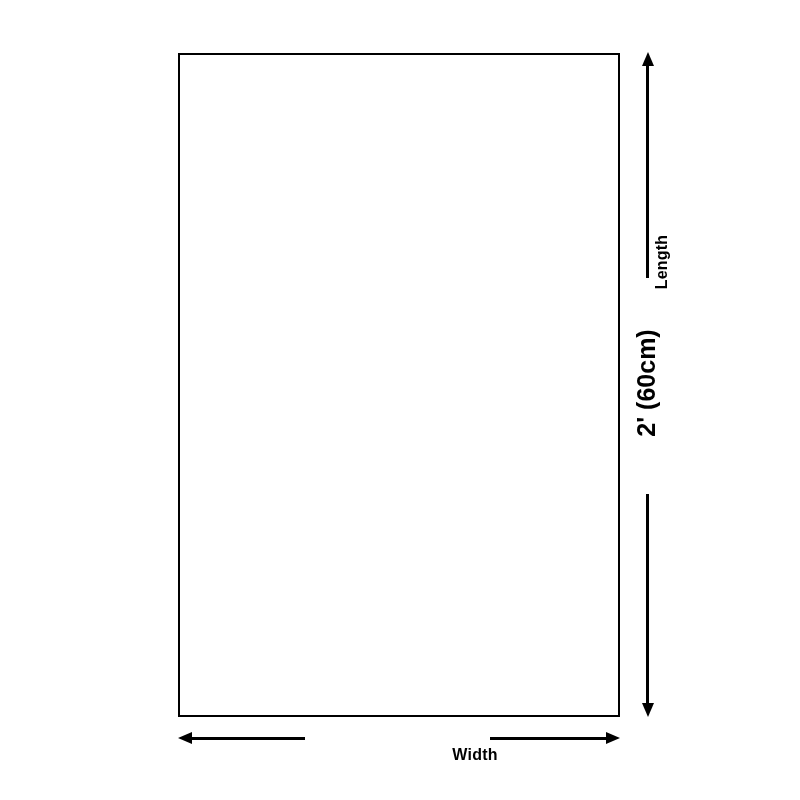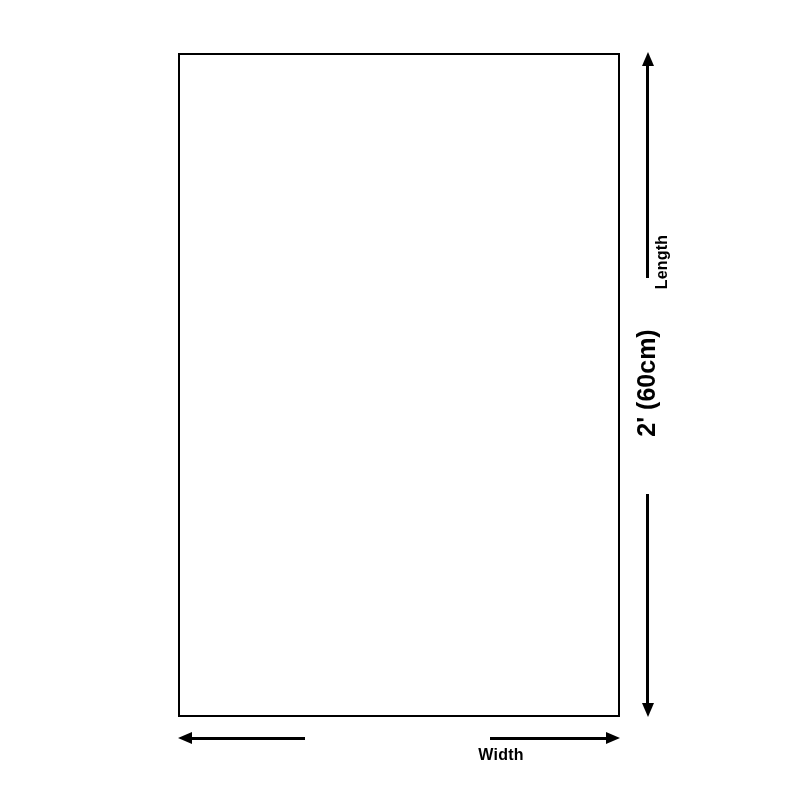--- a/index.html
+++ b/index.html
@@ -96,17 +96,17 @@
 
   <div class="tri up"></div>
   <div class="v-line seg-top"></div>
   <div class="dim-label small rot" style="left:662px; top:262px;">Length</div>
   <div class="dim-label big rot" style="left:646px; top:383px;">2' (60cm)</div>
   <div class="v-line seg-bottom"></div>
   <div class="tri down"></div>
 
   <div class="tri left"></div>
   <div class="h-line seg-left"></div>
-  <div class="dim-label small" style="left:501px; top:755px;">Width</div>
+  <div class="dim-label small" style="left:475px; top:755px;">Width</div>
   <div class="h-line seg-right"></div>
   <div class="tri right"></div>
 
 </div>
 
 </body></html>

